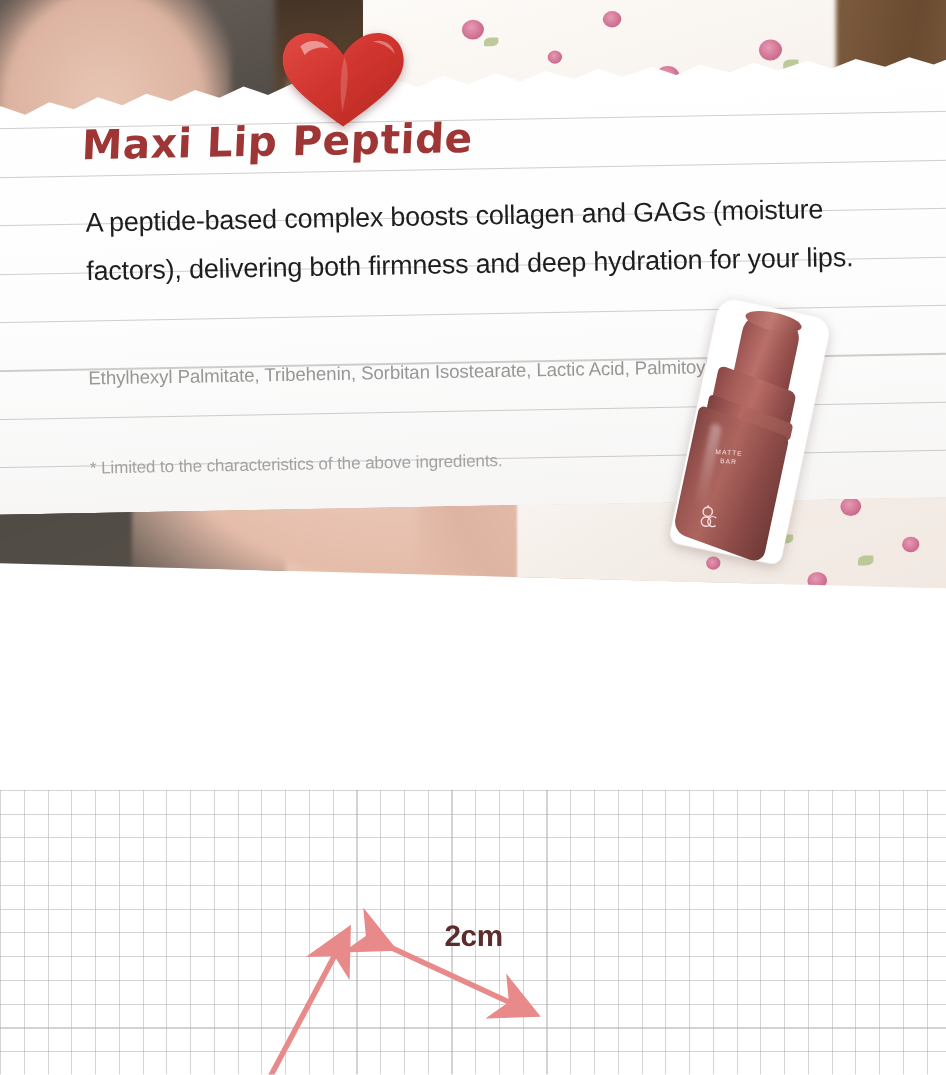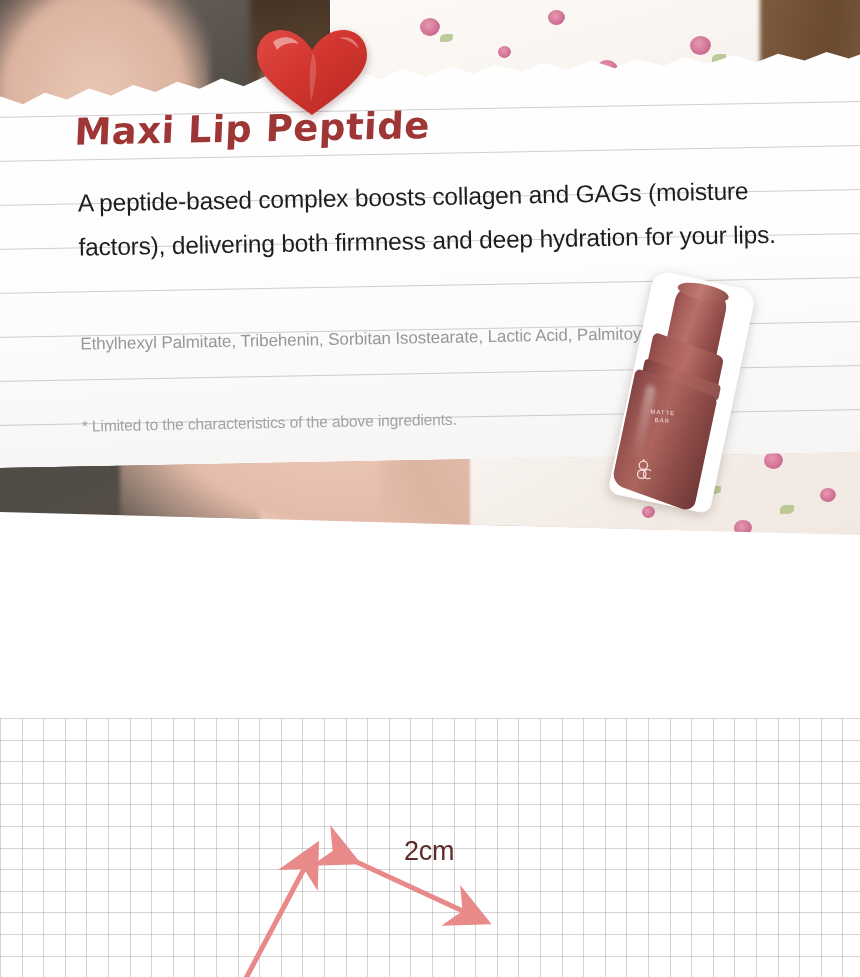--- a/index.html
+++ b/index.html
@@ -221,21 +221,21 @@
   #graph-grid{
     position:absolute; left:0; top:6px; width:860px; height:259px;
     background-color:#ffffff;
     background-image:
       repeating-linear-gradient(to right, rgba(176,176,176,.55) 0 1px, rgba(0,0,0,0) 1px 21.6px),
       repeating-linear-gradient(to bottom, rgba(176,176,176,.55) 0 1px, rgba(0,0,0,0) 1px 21.6px);
   }
 
   
   #measure-label{
-    position:absolute; left:404px; top:836px; font-size:27px; font-weight:400;
+    position:absolute; left:404px; top:836px; font-size:27px; font-weight:700;
     color:#5d2b2b; letter-spacing:-.3px;
   }
   #arrows-svg{ position:absolute; left:0; top:712px; width:860px; height:265px; }
 </style>
 </head>
 <body>
 
 <div id="top-section">
 
   <div id="photo-backdrop">

